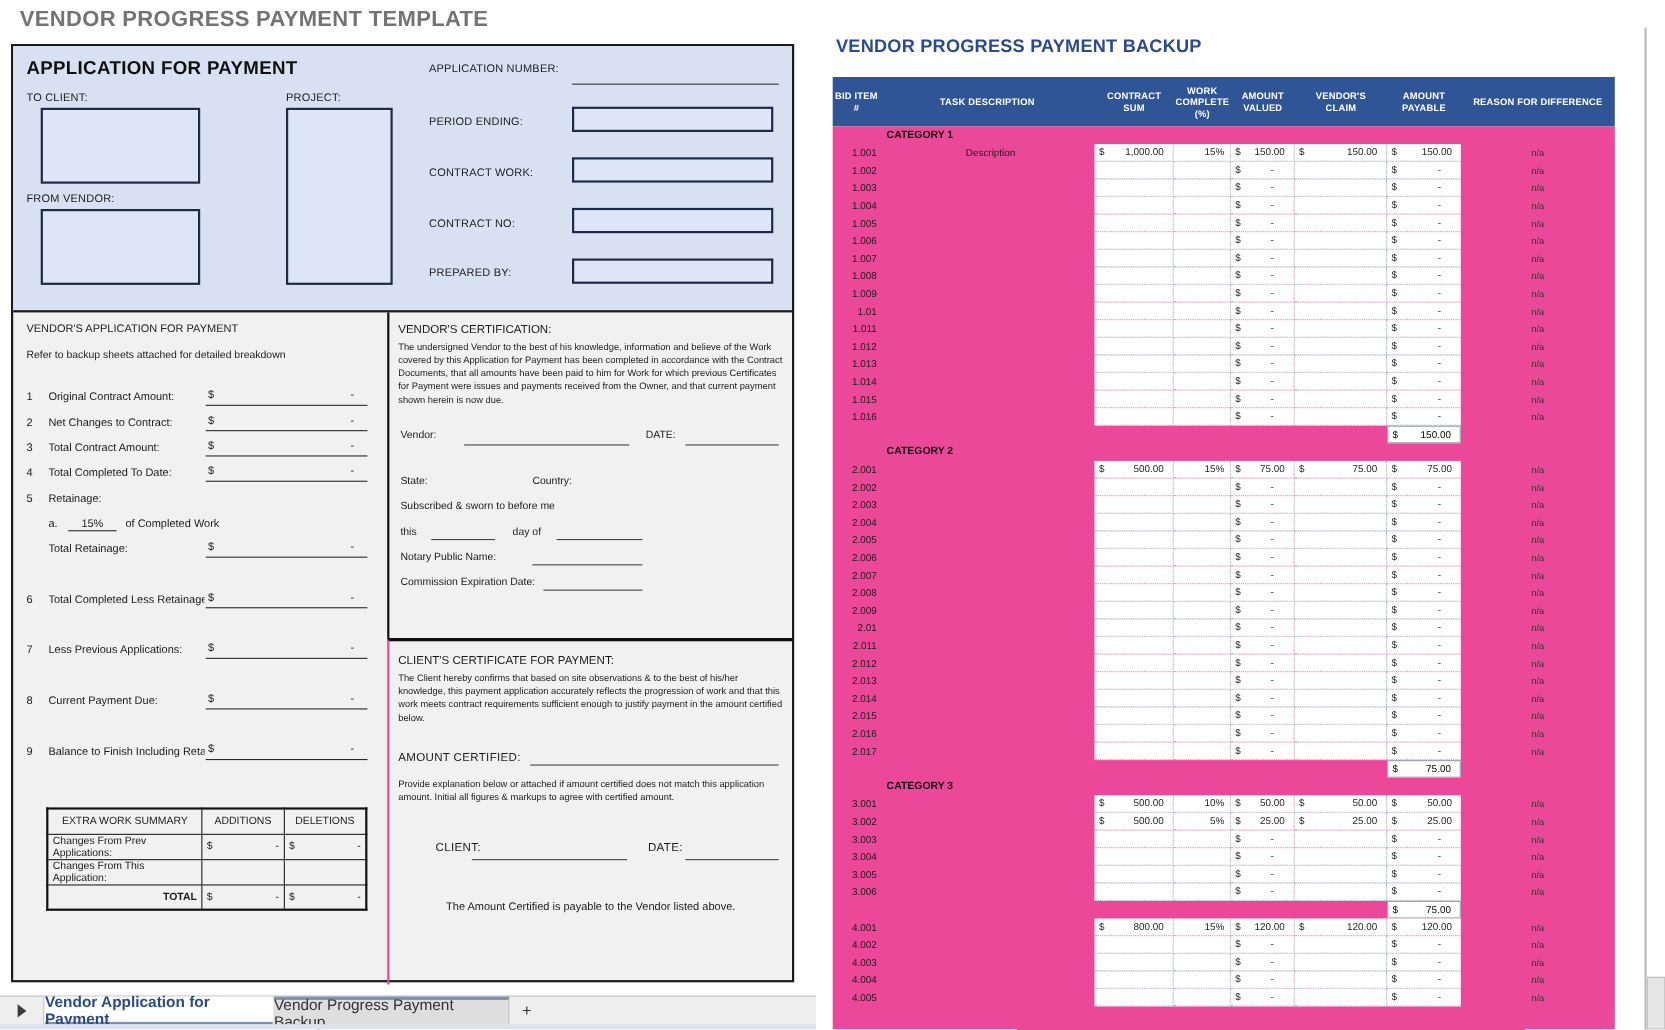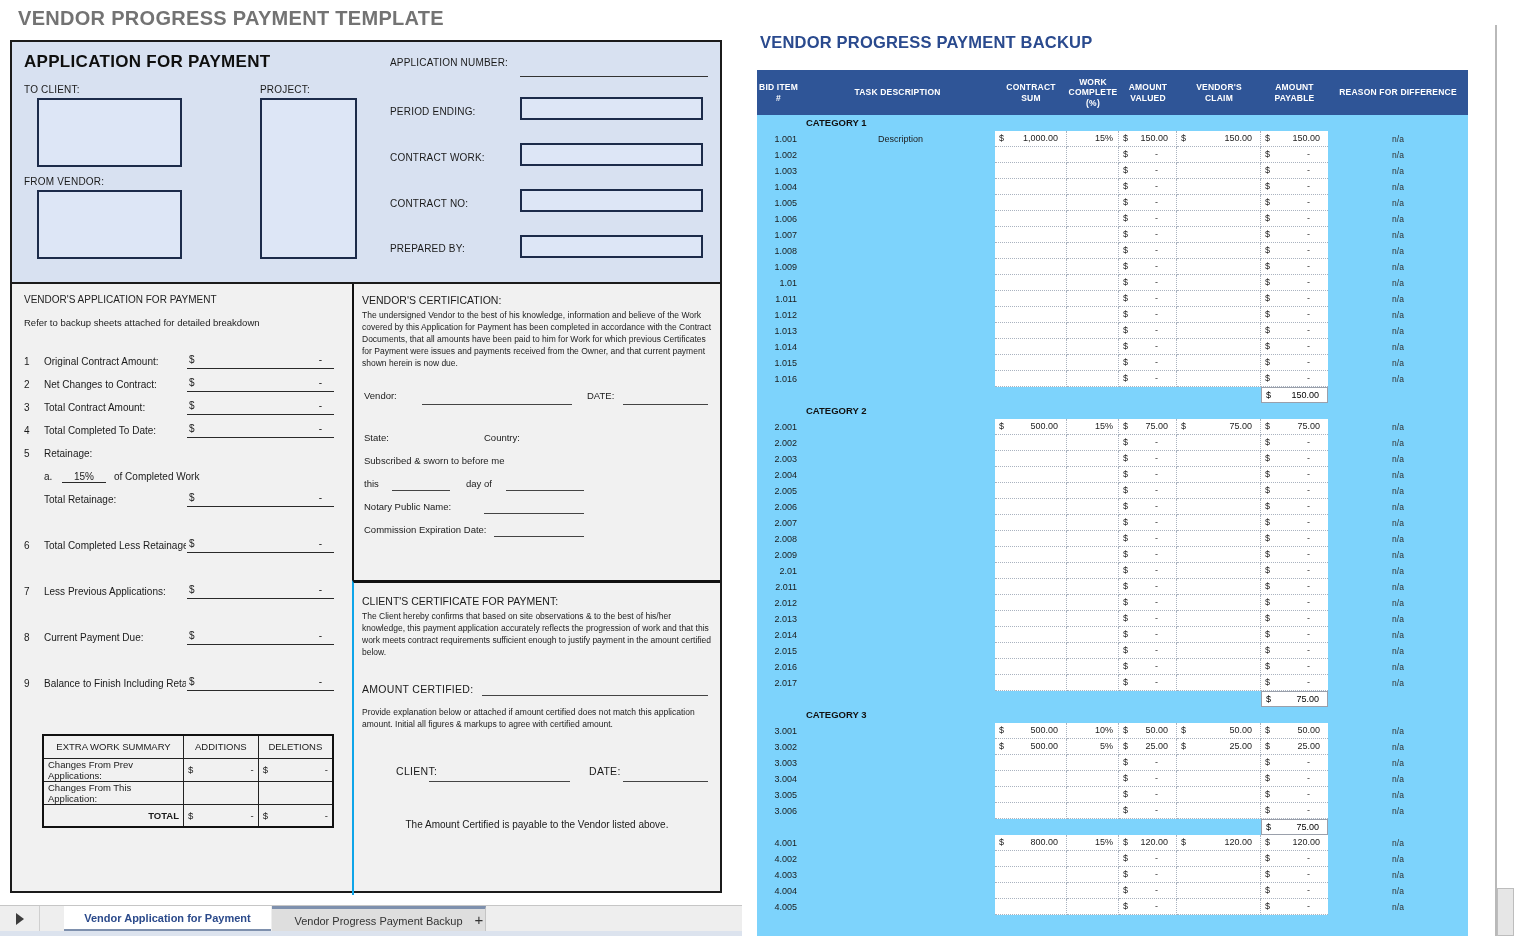--- a/index.html
+++ b/index.html
@@ -43,40 +43,40 @@
   #extra-work { border:2px solid #111;padding-left:42px; }
   .ew-head { text-align:center; }
   .ew-money { }
   .ew-money .m { display:flex; justify-content:space-between; }
   .ew-right { text-align:right; font-weight:bold; }
 
   
   #vendor-cert { position:absolute; left:340px; top:242px; width:368px; height:296px;
                  border-left:2px solid #111; }
   #client-cert { position:absolute; left:340px; top:538px; width:368px; height:315px;
-                 border-left:2px solid #0ea5e9; border-top:3px solid #111; }
+                 border-left:2px solid #ec4899; border-top:3px solid #111; }
   .cert-title { font-size:10.5px; color:#1a1a1a; }
   .cert-body  { font-size:8.5px; line-height:1.4; color:#222; }
   .cert-label { font-size:9.5px; color:#1a1a1a; }
   .sig-line { border-bottom:1px solid #444; height:1px; }
   .big-label { font-size:10.5px; color:#1a1a1a; letter-spacing:.3px; }
   #client-footer { left:0; top:236px; width:100%; text-align:center; font-size:10px; color:#1a1a1a; }
 
   
   #right-sheet { position:absolute; left:745px; top:25px; width:752px; height:911px;
                  background:#fff; border-right:2px solid #b9b9b9; overflow:hidden; }
   #backup-title { position:absolute; left:15px; top:8px; font-size:16.5px; font-weight:bold;
                   color:#2a4a8e; letter-spacing:.2px; }
   #backup-table { position:absolute; left:12px; top:45px; width:711px; }
   #backup-header-row { display:grid; grid-template-columns:43px 195px 72px 52px 58px 84px 67px 140px;
                        height:45px; background:#2f5597; }
   .hcell { display:flex; align-items:center; justify-content:center; text-align:center;
            color:#fff; font-size:8.5px; font-weight:bold; white-space:pre-line; line-height:1.25;
            letter-spacing:.2px; padding:0 2px; }
-  #backup-table-body { background:#7dd3fc; height:821px; overflow:hidden; }
+  #backup-table-body { background:#ec4899; height:821px; overflow:hidden; }
   .t-row { display:grid; grid-template-columns:43px 195px 72px 52px 58px 84px 67px 140px; height:16px; }
   .cat-row { font-weight:bold; font-size:9.5px; color:#111; line-height:16px; }
   .cat-row .cat-label { grid-column:1 / -1; padding-left:49px; }
   .cell { font-size:9px; color:#1c1c1c; line-height:16px; }
   .bid { text-align:right; padding-right:3px; }
   .desc { padding-left:6px;text-align:center; }
   .white { background:#fff; border-bottom:1px dotted #aab3c0; display:flex; line-height:15px; height:16px; }
   .div-r { border-right:1px dotted #aab3c0; }
   .money { justify-content:space-between; padding:0 8px 0 4px; }
   .money .val.dash { margin-right:10px; color:#333; }
@@ -90,21 +90,21 @@
                    background:#e6e6e6; border:1px solid #bdbdbd; }
 
   
   #tab-bar { position:absolute; left:0; top:905px; width:742px; height:26px;
              background:#eeeeee; border-top:1px solid #c6c6c6; }
   #tab-strip-bottom { position:absolute; left:0; top:931px; width:742px; height:5px; background:#dce3ee; }
   #tab-nav-zone { position:absolute; left:0; top:0; width:40px; height:26px; border-right:1px solid #cfcfcf; }
   #tab-nav-arrow { position:absolute; left:16px; top:7px; width:0; height:0;
                    border-left:8px solid #3c3c3c; border-top:6px solid transparent; border-bottom:6px solid transparent; }
   .sheet-tab { position:absolute; top:0; height:26px; display:flex; align-items:center; justify-content:center;
-               font-size:11px;margin-left:23px; }
+               font-size:14px; }
   #tab-active { left:41px; width:207px; background:#fff; border-bottom:3px solid #7e90ad;
                 color:#2b4a8b; font-weight:bold; }
   #tab-inactive { left:249px; width:214px; background:#dedede; border-top:3px solid #7e90ad;
                   border-right:1px solid #c4c4c4; color:#333; }
   #tab-add { position:absolute; left:463px; top:0; width:32px; height:26px; display:flex;
              align-items:center; justify-content:center; font-size:15px; color:#333; }
 </style>
 </head>
 <body>
 

